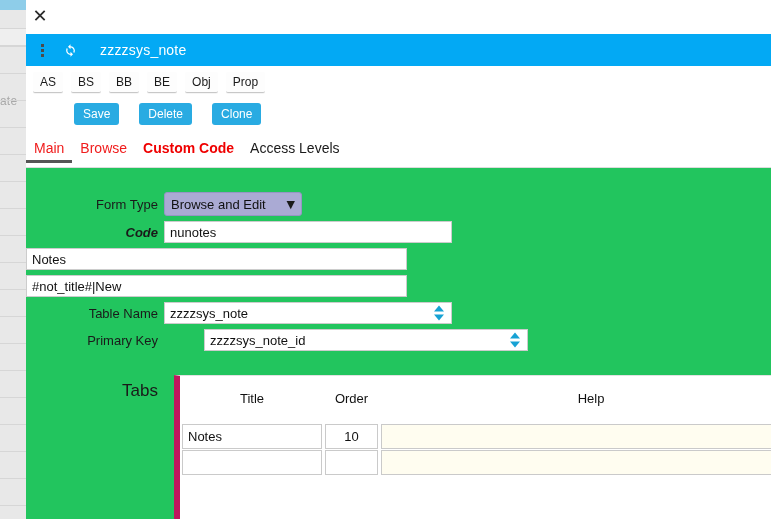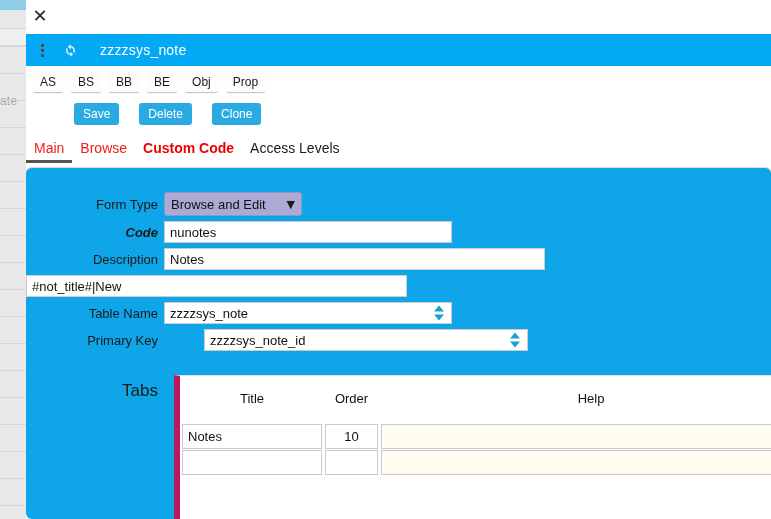--- a/index.html
+++ b/index.html
@@ -147,23 +147,22 @@
   .tab.red   { color: #f01c1c; }
   .tab.bold  { color: #ef0000; font-weight: bold; }
   .tab.dark  { color: #1a1a1a; }
   .tab.active { border-bottom: 3px solid #555555; }
 
   
   #content {
     position: absolute;
     left: 0; top: 167px;
     width: 745px; height: 352px;
-    background: #0ea5e9;
+    background: #22c55e;
     border-top: 1px solid #dcdcdc;
-    border-radius: 6px;
   }
 
   
   .frow {
     position: absolute;
     display: flex; align-items: center;
   }
   .flabel {
     width: 138px;
     text-align: right;
@@ -349,21 +348,20 @@
         <span class="chev">▼</span>
       </div>
     </div>
 
     <div class="frow" style="left:0; top:53px;">
       <div class="flabel req">Code</div>
       <input class="form-input" style="width: 288px;" value="nunotes">
     </div>
 
     <div class="frow" style="left:0; top:80px;">
-      <div class="flabel">Description</div>
       <input class="form-input" style="width: 381px;" value="Notes">
     </div>
 
     <div class="frow" style="left:0; top:107px;">
       <input class="form-input" style="width: 381px;" value="#not_title#|New">
     </div>
 
     <div class="frow" style="left:0; top:134px;">
       <div class="flabel">Table Name</div>
       <div class="spin-wrap">

